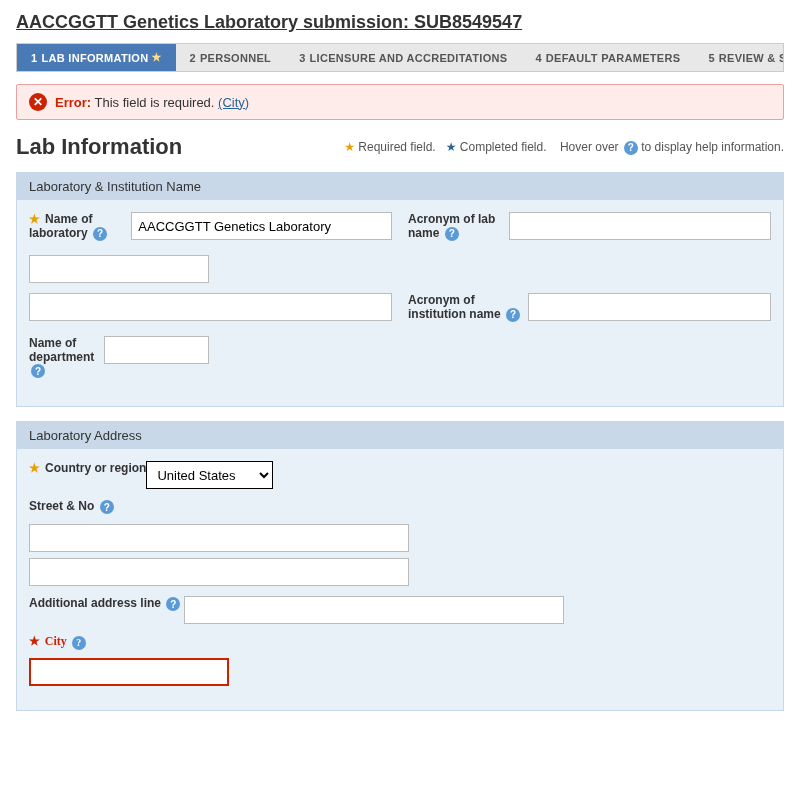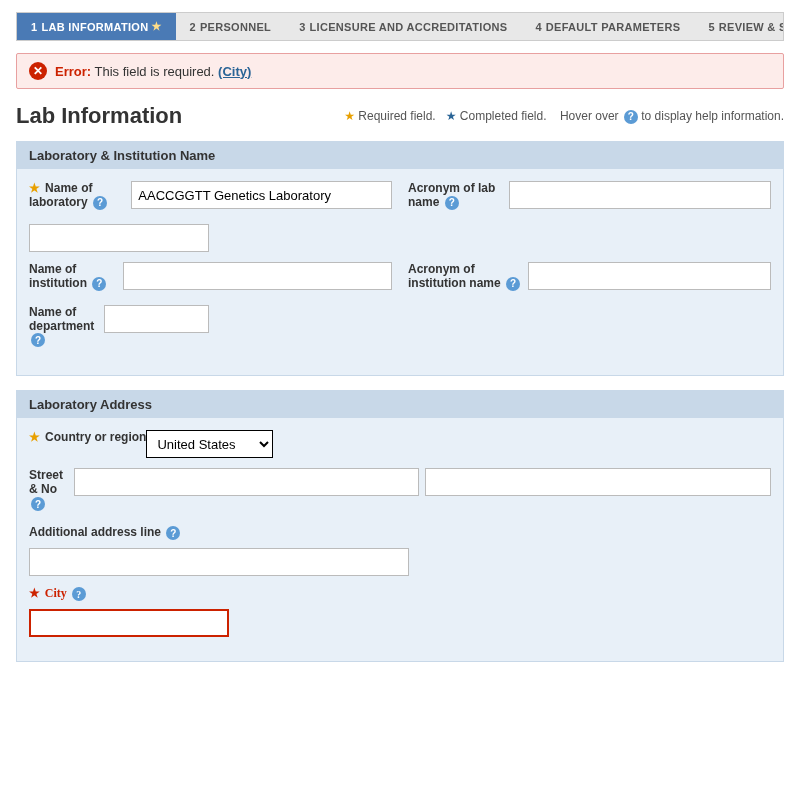--- a/index.html
+++ b/index.html
@@ -130,21 +130,21 @@
     .form-section {
       background: #e8f0f8;
       border: 1px solid #c8d8e8;
       margin-bottom: 14px;
       padding: 0 0 14px 0;
     }
 
     .form-section-title {
       background: #c8d8e8;
       padding: 6px 12px;
-      font-weight: bold;
+      font-weight: normal;
       font-size: 13px;
       color: #333;
       margin-bottom: 12px;
     }
 
     .form-body {
       padding: 0 12px;
     }
 
     .form-row {
@@ -204,20 +204,21 @@
 
     .form-select-wrapper {
       position: relative;
     }
   </style>
 </head>
 <body>
 
 <div class="page-wrapper">
 
+  <div class="page-title">AACCGGTT Genetics Laboratory submission: SUB8549547</div>
 
   <div class="wizard-steps">
     <div class="wizard-step active">
       <span class="step-num">1</span>
       <span>Lab Information</span>
       <span style="margin-left:3px; color:#ffdd88;">★</span>
     </div>
     <div class="wizard-step">
       <span class="step-num">2</span>
       <span>Personnel</span>
@@ -234,21 +235,21 @@
       <span class="step-num">5</span>
       <span>Review &amp; Submit</span>
     </div>
   </div>
 
   <div class="error-banner">
     <div class="error-icon">
       <span>✕</span>
     </div>
     <div class="error-text">
-      <strong>Error:</strong> <span>This field is required.</span> <a href="#" style="color:#2a6496;font-weight:bold;">(City)</a>
+      <strong>Error:</strong> <span>This field is required.</span> <a href="#" style="color:#2a6496;">(City)</a>
     </div>
   </div>
 
   <div class="section-header-row">
     <div class="section-main-title">Lab Information</div>
     <div class="legend-text">
       <span class="star-required">★</span>
       <span>Required field.</span>
       &nbsp;
       <span class="star-completed">★</span>
@@ -284,24 +285,20 @@
 
       <div class="form-row">
         <div class="form-group narrow">
           <input type="text" class="form-input" value="" style="">
         </div>
         <div class="form-group"></div>
       </div>
 
       <div class="form-row">
         <div class="form-group">
-          <label class="form-label">
-            <span>Name of institution</span>
-            <span class="help-icon">?</span>
-          </label>
           <input type="text" class="form-input" value="" style="">
         </div>
         <div class="form-group">
           <label class="form-label">
             <span>Acronym of institution name</span>
             <span class="help-icon">?</span>
           </label>
           <input type="text" class="form-input" value="" style="">
         </div>
       </div>
@@ -340,30 +337,30 @@
               <option value="France">France</option>
               <option value="Japan">Japan</option>
               <option value="China">China</option>
               <option value="Other">Other</option>
             </select>
           </div>
         </div>
         <div class="form-group"></div>
       </div>
 
-      <div class="form-row" style="flex-direction:row; gap:6px;">
+      <div class="form-row" style="flex-direction:column; gap:6px;">
         <label class="form-label">
           <span>Street &amp; No</span>
           <span class="help-icon">?</span>
         </label>
         <input type="text" class="form-input" value="" style="max-width: 380px;">
         <input type="text" class="form-input" value="" style="max-width: 380px;">
       </div>
 
-      <div class="form-row" style="flex-direction:column; gap:4px; margin-top:4px;">
+      <div class="form-row" style="flex-direction:row; gap:4px; margin-top:4px;">
         <label class="form-label">
           <span>Additional address line</span>
           <span class="help-icon">?</span>
         </label>
         <input type="text" class="form-input" value="" style="max-width: 380px;">
       </div>
 
       <div class="form-row" style="flex-direction:column; gap:4px; margin-top:4px;">
         <label class="form-label" style="color:#cc2200;font-family:Liberation Serif, serif;">
           <span class="required-star" style="color:#cc2200;">★</span>

